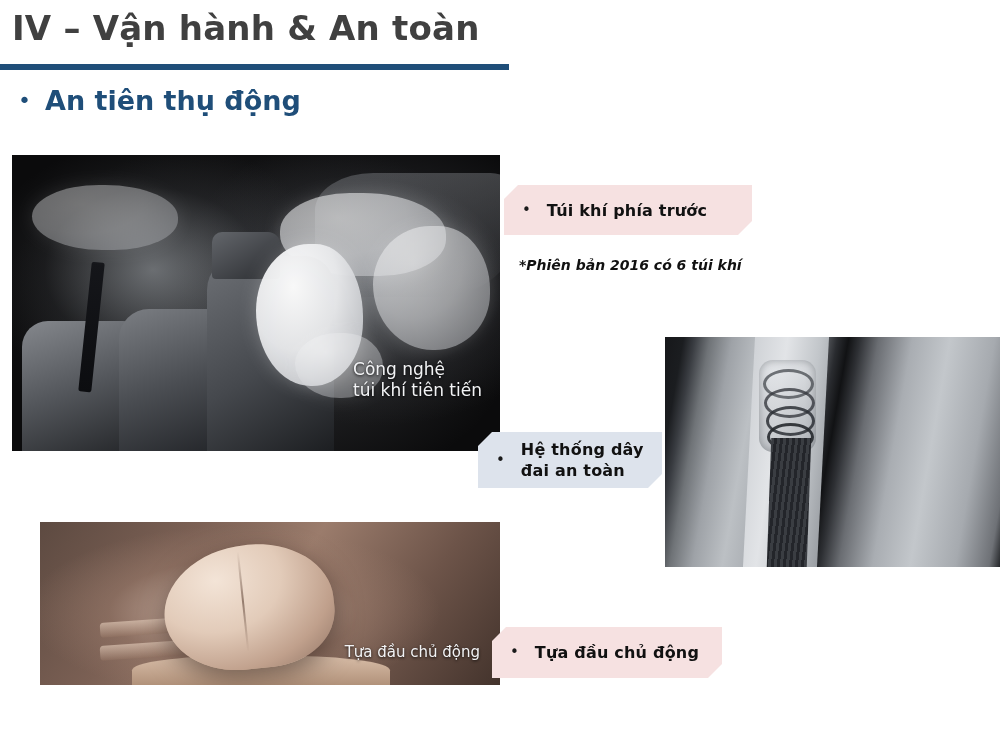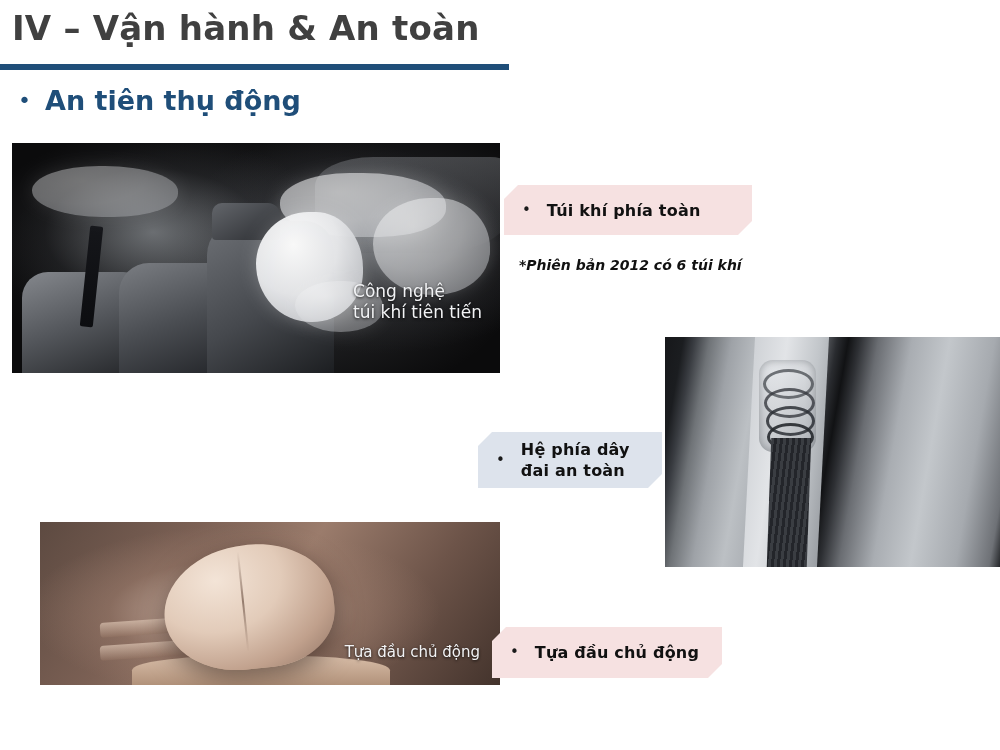--- a/index.html
+++ b/index.html
@@ -32,21 +32,21 @@
   .subtitle{
     font-size:27px;font-weight:bold;color:#1F4E79;line-height:36px;
     white-space:nowrap;
   }
 
   
   .photo{position:absolute;overflow:hidden;}
 
   
   #photo-airbag{
-    left:12px;top:143px;width:488px;height:230px;
+    left:12px;top:155px;width:488px;height:296px;
     background:#0b0b0c;
   }
   .cab{position:absolute;inset:0;}
   .cab-glow{
     position:absolute;left:-4%;top:-6%;width:110%;height:112%;
     background:
       radial-gradient(ellipse 45% 55% at 30% 40%, rgba(170,175,180,.55) 0%, rgba(60,62,66,.25) 45%, rgba(10,10,12,0) 72%),
       radial-gradient(ellipse 50% 60% at 72% 42%, rgba(200,205,212,.50) 0%, rgba(70,72,78,.22) 48%, rgba(10,10,12,0) 75%),
       radial-gradient(ellipse 70% 80% at 50% 55%, rgba(120,124,130,.35) 0%, rgba(10,10,12,0) 70%);
   }
@@ -234,28 +234,28 @@
     <div class="hr-strip"></div>
     <div class="hr-strip hr-strip2"></div>
     <div class="hr-seat"></div>
     <div class="hr-cushion"></div>
     <div class="hr-seam"></div>
     <div class="photo-caption" id="caption-headrest">Tựa đầu chủ động</div>
   </div>
 
   <div class="callout" id="callout-airbag">
     <span class="co-bullet">•</span>
-    <span class="co-text">Túi khí phía toàn</span>
-  </div>
-
-  <div class="note">*Phiên bản 2012 có 6 túi khí</div>
+    <span class="co-text">Túi khí phía trước</span>
+  </div>
+
+  <div class="note">*Phiên bản 2016 có 6 túi khí</div>
 
   <div class="callout" id="callout-seatbelt">
     <span class="co-bullet">•</span>
-    <span class="co-text">Hệ phía dây
+    <span class="co-text">Hệ thống dây
 đai an toàn</span>
   </div>
 
   <div class="callout" id="callout-headrest">
     <span class="co-bullet">•</span>
     <span class="co-text">Tựa đầu chủ động</span>
   </div>
 
 </div>
 

